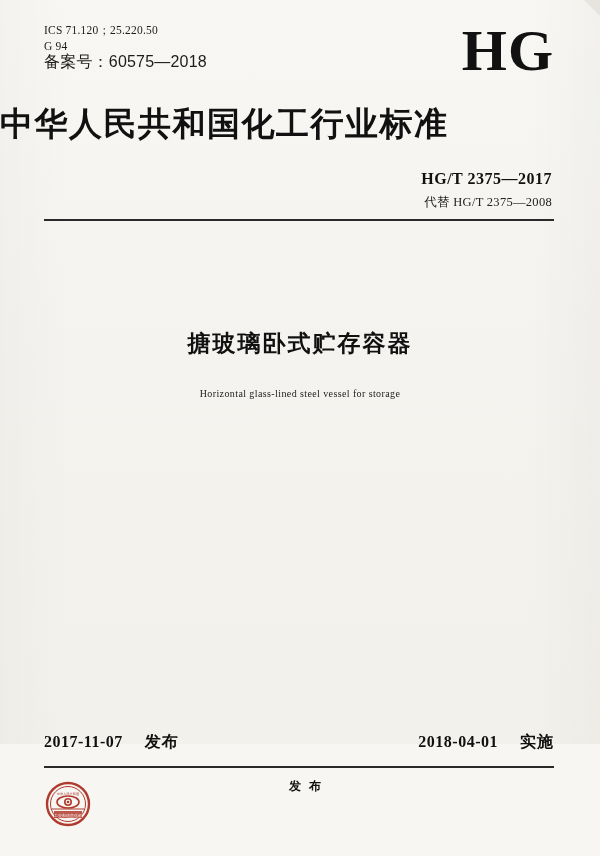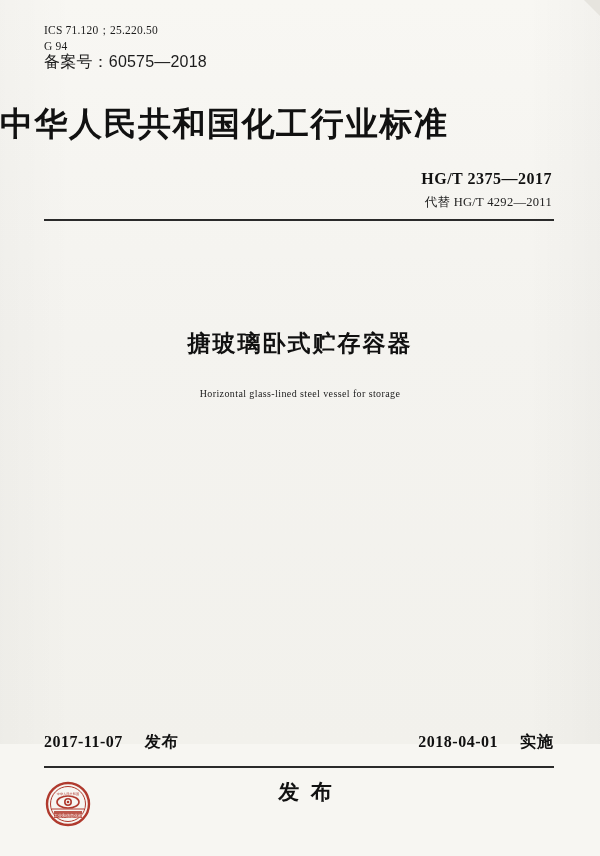--- a/index.html
+++ b/index.html
@@ -179,21 +179,21 @@
     font-family: "DejaVu Sans", sans-serif;
     font-weight: bold;
     font-size: 19px;
     letter-spacing: 1px;
     color: #111;
     white-space: nowrap;
   }
   .issuer-publish {
     font-family: "DejaVu Sans", sans-serif;
     font-weight: bold;
-    font-size: 21px;
+    font-size: 12px;
     letter-spacing: 2px;
     margin-left: 14px;
     color: #111;
     text-align: right;
   }
 
   .corner-fold {
     position: absolute;
     right: 0;
     top: 0;
@@ -209,26 +209,27 @@
 <div class="page">
 
   <div class="corner-fold"></div>
 
   <div class="header-codes">
     <div>ICS 71.120；25.220.50</div>
     <div>G 94</div>
     <div class="code-cn">备案号：60575—2018</div>
   </div>
 
+  <div class="hg-mark">HG</div>
 
   <div class="main-title">中华人民共和国化工行业标准</div>
 
   <div class="std-no-block">
     <div class="std-no">HG/T 2375—2017</div>
-    <div class="std-replaces">代替 HG/T 4292—2011</div>
+    <div class="std-replaces">代替 HG/T 2375—2008</div>
   </div>
 
   <div class="rule-top"></div>
 
   <div class="subject-cn">搪玻璃卧式贮存容器</div>
   <div class="subject-en">Horizontal glass-lined steel vessel for storage</div>
 
   <div class="date-row">
     <div>
       <span class="d-num">2017-11-07</span><span class="d-word">发布</span>

